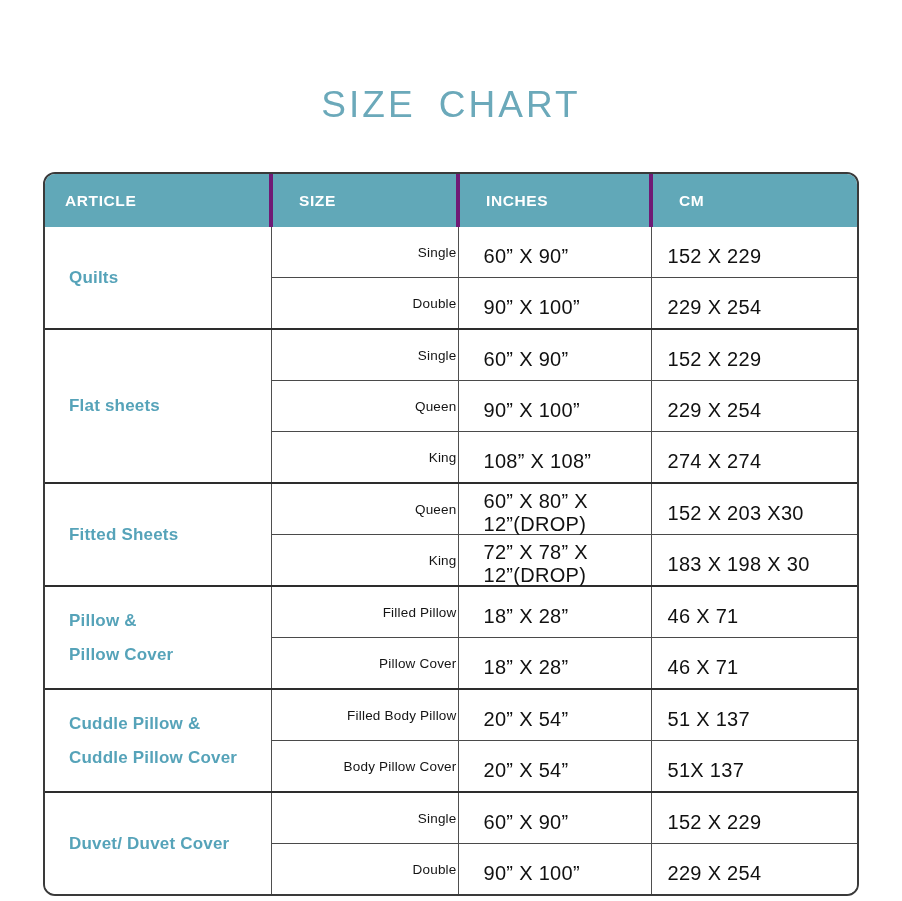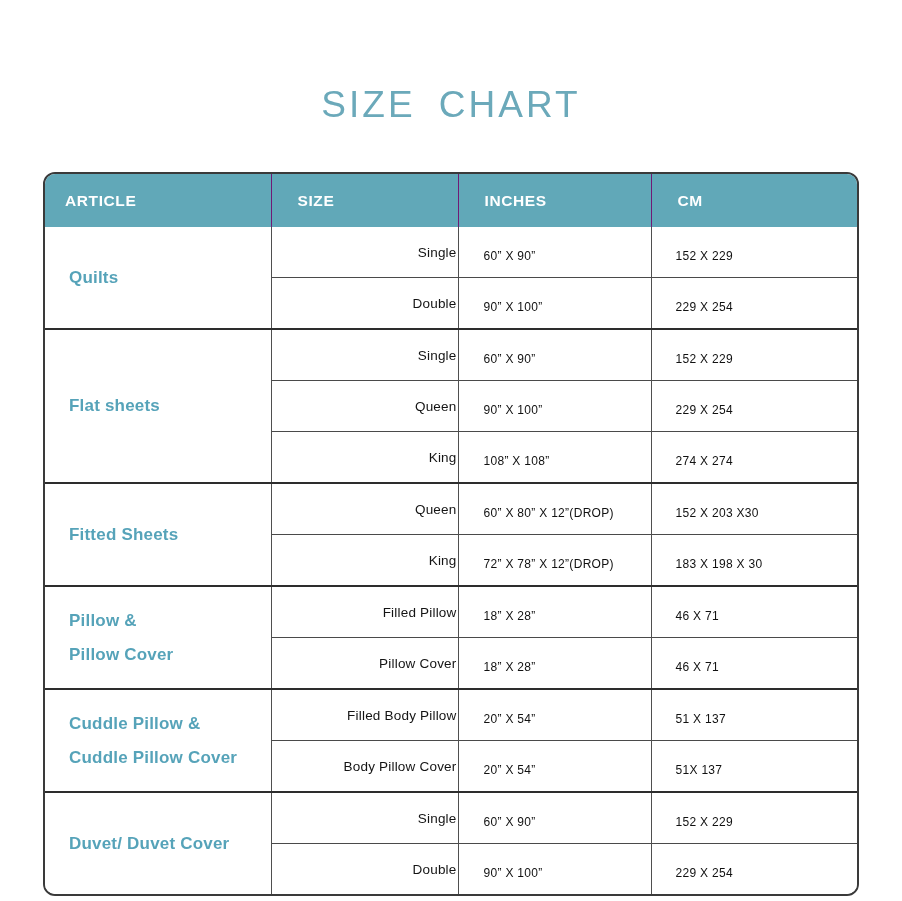--- a/index.html
+++ b/index.html
@@ -35,21 +35,21 @@
 
   thead th{
     background:#61A8B8;
     color:#ffffff;
     height:53px;
     text-align:left;
     font-size:15.5px;
     font-weight:700;
     letter-spacing:0.6px;
     padding:0 0 0 26px;
-    border-left:1px solid #701a75;
+    border-left:4px solid #701a75;
   }
   thead th:first-child{border-left:none;padding-left:20px;}
 
   tbody td{
     height:48px;
     vertical-align:middle;
     background:#ffffff;
   }
   .article-cell{
     padding-left:24px;
@@ -65,25 +65,25 @@
     padding-left:34px;
     border-left:1px solid #4f4f4f;
     font-size:13.5px;
     color:#141414;
     letter-spacing:0.2px;
     text-align:right;
   }
   .inches-cell,.cm-cell{
     padding-left:25px;
     border-left:1px solid #4f4f4f;
-    font-size:12px;
+    font-size:20px;
     color:#111111;
     letter-spacing:0.3px;
   }
-  .cm-cell{padding-left:24px;}
+  .cm-cell{padding-left:16px;}
   .val-shift{position:relative;top:4px;display:inline-block;}
 
   tr.group-start td{border-top:2px solid #2d2d2d;}
   tr.row-inner td{border-top:1px solid #4a4a4a;}
 </style>
 </head>
 <body>
 
 <h1 class="page-title">SIZE CHART</h1>
 

